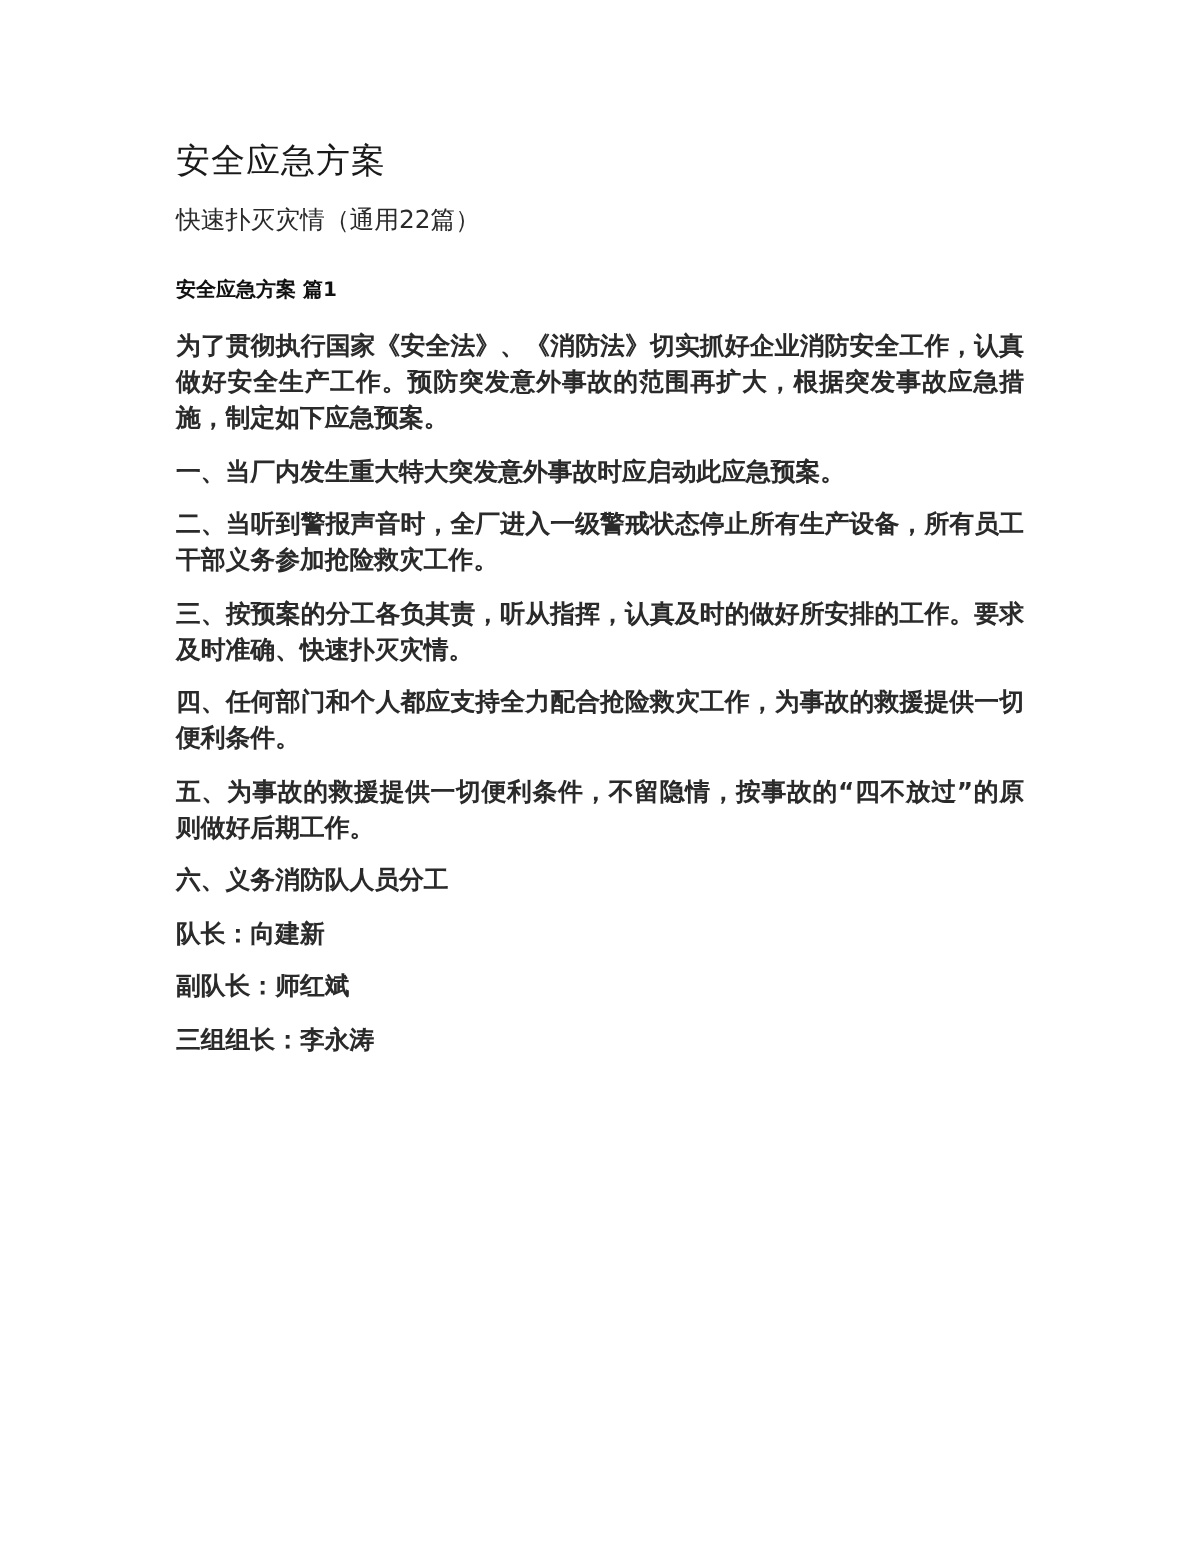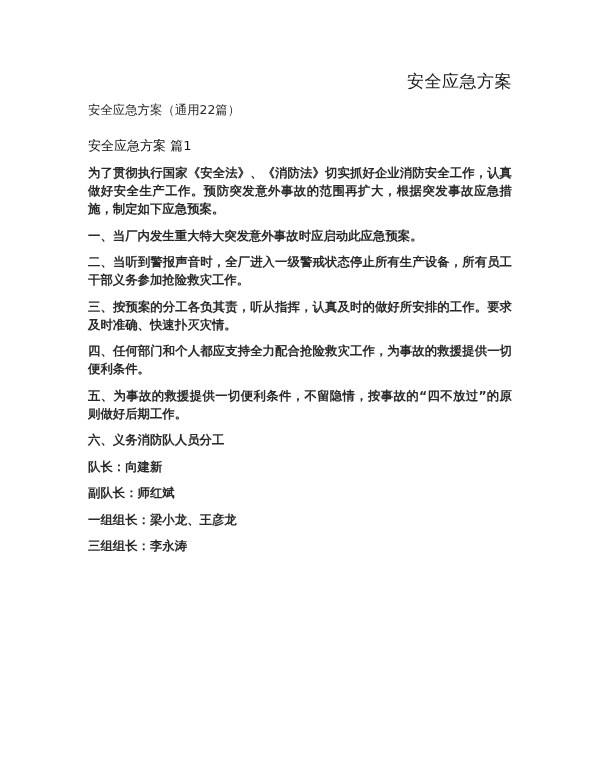--- a/index.html
+++ b/index.html
@@ -23,62 +23,61 @@
   }
   .print-label {
     font-family: "Liberation Serif", "DejaVu Serif", serif;
     font-size: 12px;
     color: #333;
     height: 16px;
     line-height: 16px;
     margin-bottom: 12px;
   }
   .doc-title {
-    text-align: right;
+    text-align: left;
     font-size: 17px;
     color: #1a1a1a;
     line-height: 22px;
     margin: 0 0 9px 0;
     font-weight: normal;
     letter-spacing: 0.5px;
   }
   .subtitle {
     font-size: 12.4px;
     line-height: 18px;
     margin: 0 0 9px 0;
   }
   .section-heading {
-    font-size: 13px;
-    font-weight: normal;
+    font-size: 10px;
+    font-weight: bold;
     line-height: 18px;
     margin: 18px 0 9px 0;
     color: #111;
   }
   .para {
     font-size: 12.4px;
     line-height: 18px;
     margin: 0 0 8.5px 0;
     text-align: justify;
     word-break: break-all;
     font-weight: bold;
   }
 </style>
 </head>
 <body>
 
 <div class="page">
   <h1 class="doc-title">安全应急方案</h1>
-  <p class="subtitle">安全应急方案（通用22篇）</p>
+  <p class="subtitle">快速扑灭灾情（通用22篇）</p>
   <p class="section-heading">安全应急方案 篇1</p>
   <div>
     <p class="para">为了贯彻执行国家《安全法》、《消防法》切实抓好企业消防安全工作，认真做好安全生产工作。预防突发意外事故的范围再扩大，根据突发事故应急措施，制定如下应急预案。</p>
     <p class="para">一、当厂内发生重大特大突发意外事故时应启动此应急预案。</p>
     <p class="para">二、当听到警报声音时，全厂进入一级警戒状态停止所有生产设备，所有员工干部义务参加抢险救灾工作。</p>
     <p class="para">三、按预案的分工各负其责，听从指挥，认真及时的做好所安排的工作。要求及时准确、快速扑灭灾情。</p>
     <p class="para">四、任何部门和个人都应支持全力配合抢险救灾工作，为事故的救援提供一切便利条件。</p>
     <p class="para">五、为事故的救援提供一切便利条件，不留隐情，按事故的“四不放过”的原则做好后期工作。</p>
     <p class="para">六、义务消防队人员分工</p>
     <p class="para">队长：向建新</p>
     <p class="para">副队长：师红斌</p>
-    <p class="para">一组组长：梁小龙、王彦龙</p>
     <p class="para">三组组长：李永涛</p>
   </div>
 </div>
 
 </body></html>

